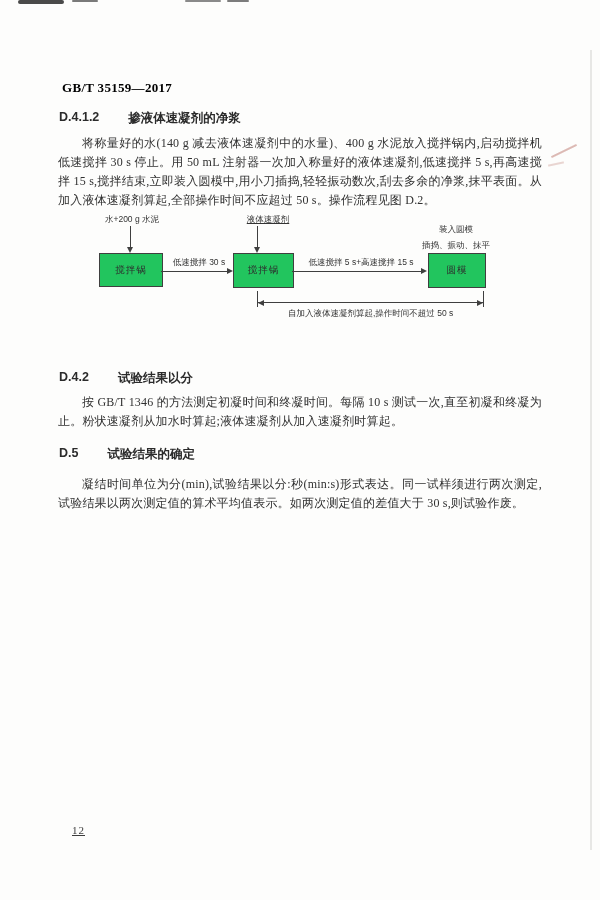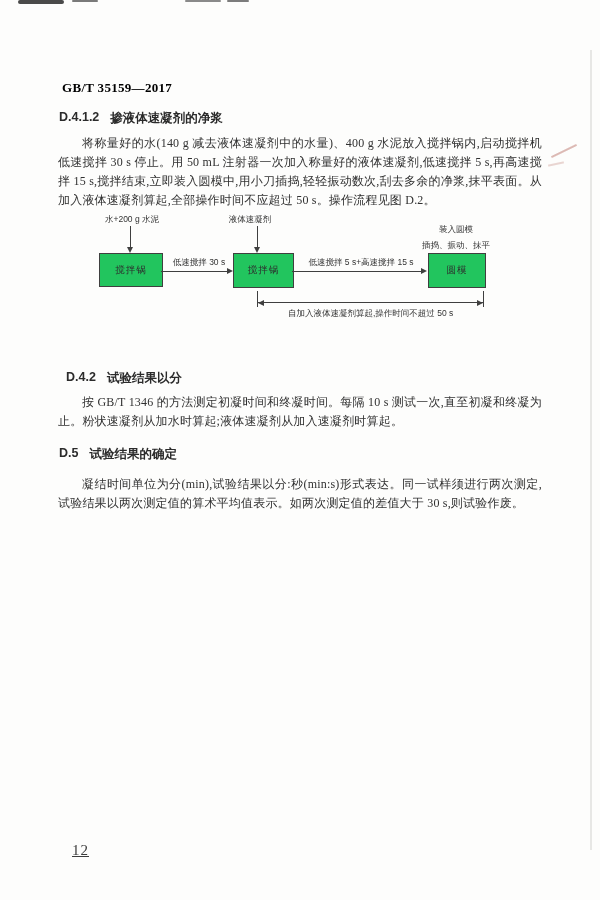--- a/index.html
+++ b/index.html
@@ -38,24 +38,24 @@
   .std-header {
     position: absolute; left: 62px; top: 80px;
     font-size: 13px; font-weight: bold; letter-spacing: 0.3px; color: #000000;
   }
 
   
   .sec-heading {
     position: absolute; left: 59px;
     font-family: "Liberation Sans", "DejaVu Sans", sans-serif;
     font-size: 12.5px; font-weight: bold; color: #2b2b2b;
-    display: flex; gap: 11px; white-space: nowrap;
+    display: flex; gap: 29px; white-space: nowrap;
   }
   .h-d412 { top: 110px; }
-  .h-d42  { top: 370px; margin-left: 7px; }
+  .h-d42  { top: 370px; }
   .h-d5   { top: 446px; }
 
   
   .para {
     position: absolute; left: 58px; width: 484px;
     font-size: 12px; line-height: 19px; color: #303030;
     text-align: justify; text-indent: 2em;
     letter-spacing: 0.2px;
   }
   .p1 { top: 134px; }
@@ -85,22 +85,22 @@
   .fig-caption {
     position: absolute; left: 0; top: 341px; width: 600px;
     text-align: center;
     font-family: "Liberation Sans", "DejaVu Sans", sans-serif;
     font-size: 12px; font-weight: bold; color: #2b2b2b;
   }
   .fig-caption .gap { display: inline-block; width: 14px; }
 
   
   .page-number {
-    position: absolute; left: 72px; top: 842px;
-    font-size: 15px; color: #3c3c3c; letter-spacing: 1px; text-decoration: underline;
+    position: absolute; left: 72px; top: 824px;
+    font-size: 11px; color: #3c3c3c; letter-spacing: 1px; text-decoration: underline;
   }
 </style>
 </head>
 <body>
 
 <div class="page">
 
   <div class="smudge s1"></div>
   <div class="smudge s2"></div>
   <div class="smudge s3"></div>
@@ -113,21 +113,21 @@
 
   <div class="sec-heading h-d412">
     <span>D.4.1.2</span>
     <span>掺液体速凝剂的净浆</span>
   </div>
   <div class="para p1">将称量好的水(140 g 减去液体速凝剂中的水量)、400 g 水泥放入搅拌锅内,启动搅拌机低速搅拌 30 s 停止。用 50 mL 注射器一次加入称量好的液体速凝剂,低速搅拌 5 s,再高速搅拌 15 s,搅拌结束,立即装入圆模中,用小刀插捣,轻轻振动数次,刮去多余的净浆,抹平表面。从加入液体速凝剂算起,全部操作时间不应超过 50 s。操作流程见图 D.2。</div>
 
   <div class="flowchart">
 
     <div class="fc-label" style="left:100px; top:214px; width:64px;">水+200 g 水泥</div>
-    <div class="fc-label" style="left:224px; top:214px; width:52px;">液体速凝剂</div>
+    <div class="fc-label" style="left:242px; top:214px; width:52px;text-decoration:underline;">液体速凝剂</div>
 
     <div class="fc-line" style="left:130px; top:226px; width:1px; height:22px;"></div>
     <div class="fc-arrowhead ah-down" style="left:127px; top:247px;"></div>
 
     <div class="fc-line" style="left:257px; top:226px; width:1px; height:22px;"></div>
     <div class="fc-arrowhead ah-down" style="left:254px; top:247px;"></div>
 
     <div class="fc-box" style="left:99px; top:253px; width:62px; height:32px;">
       <span>搅拌锅</span>
     </div>

